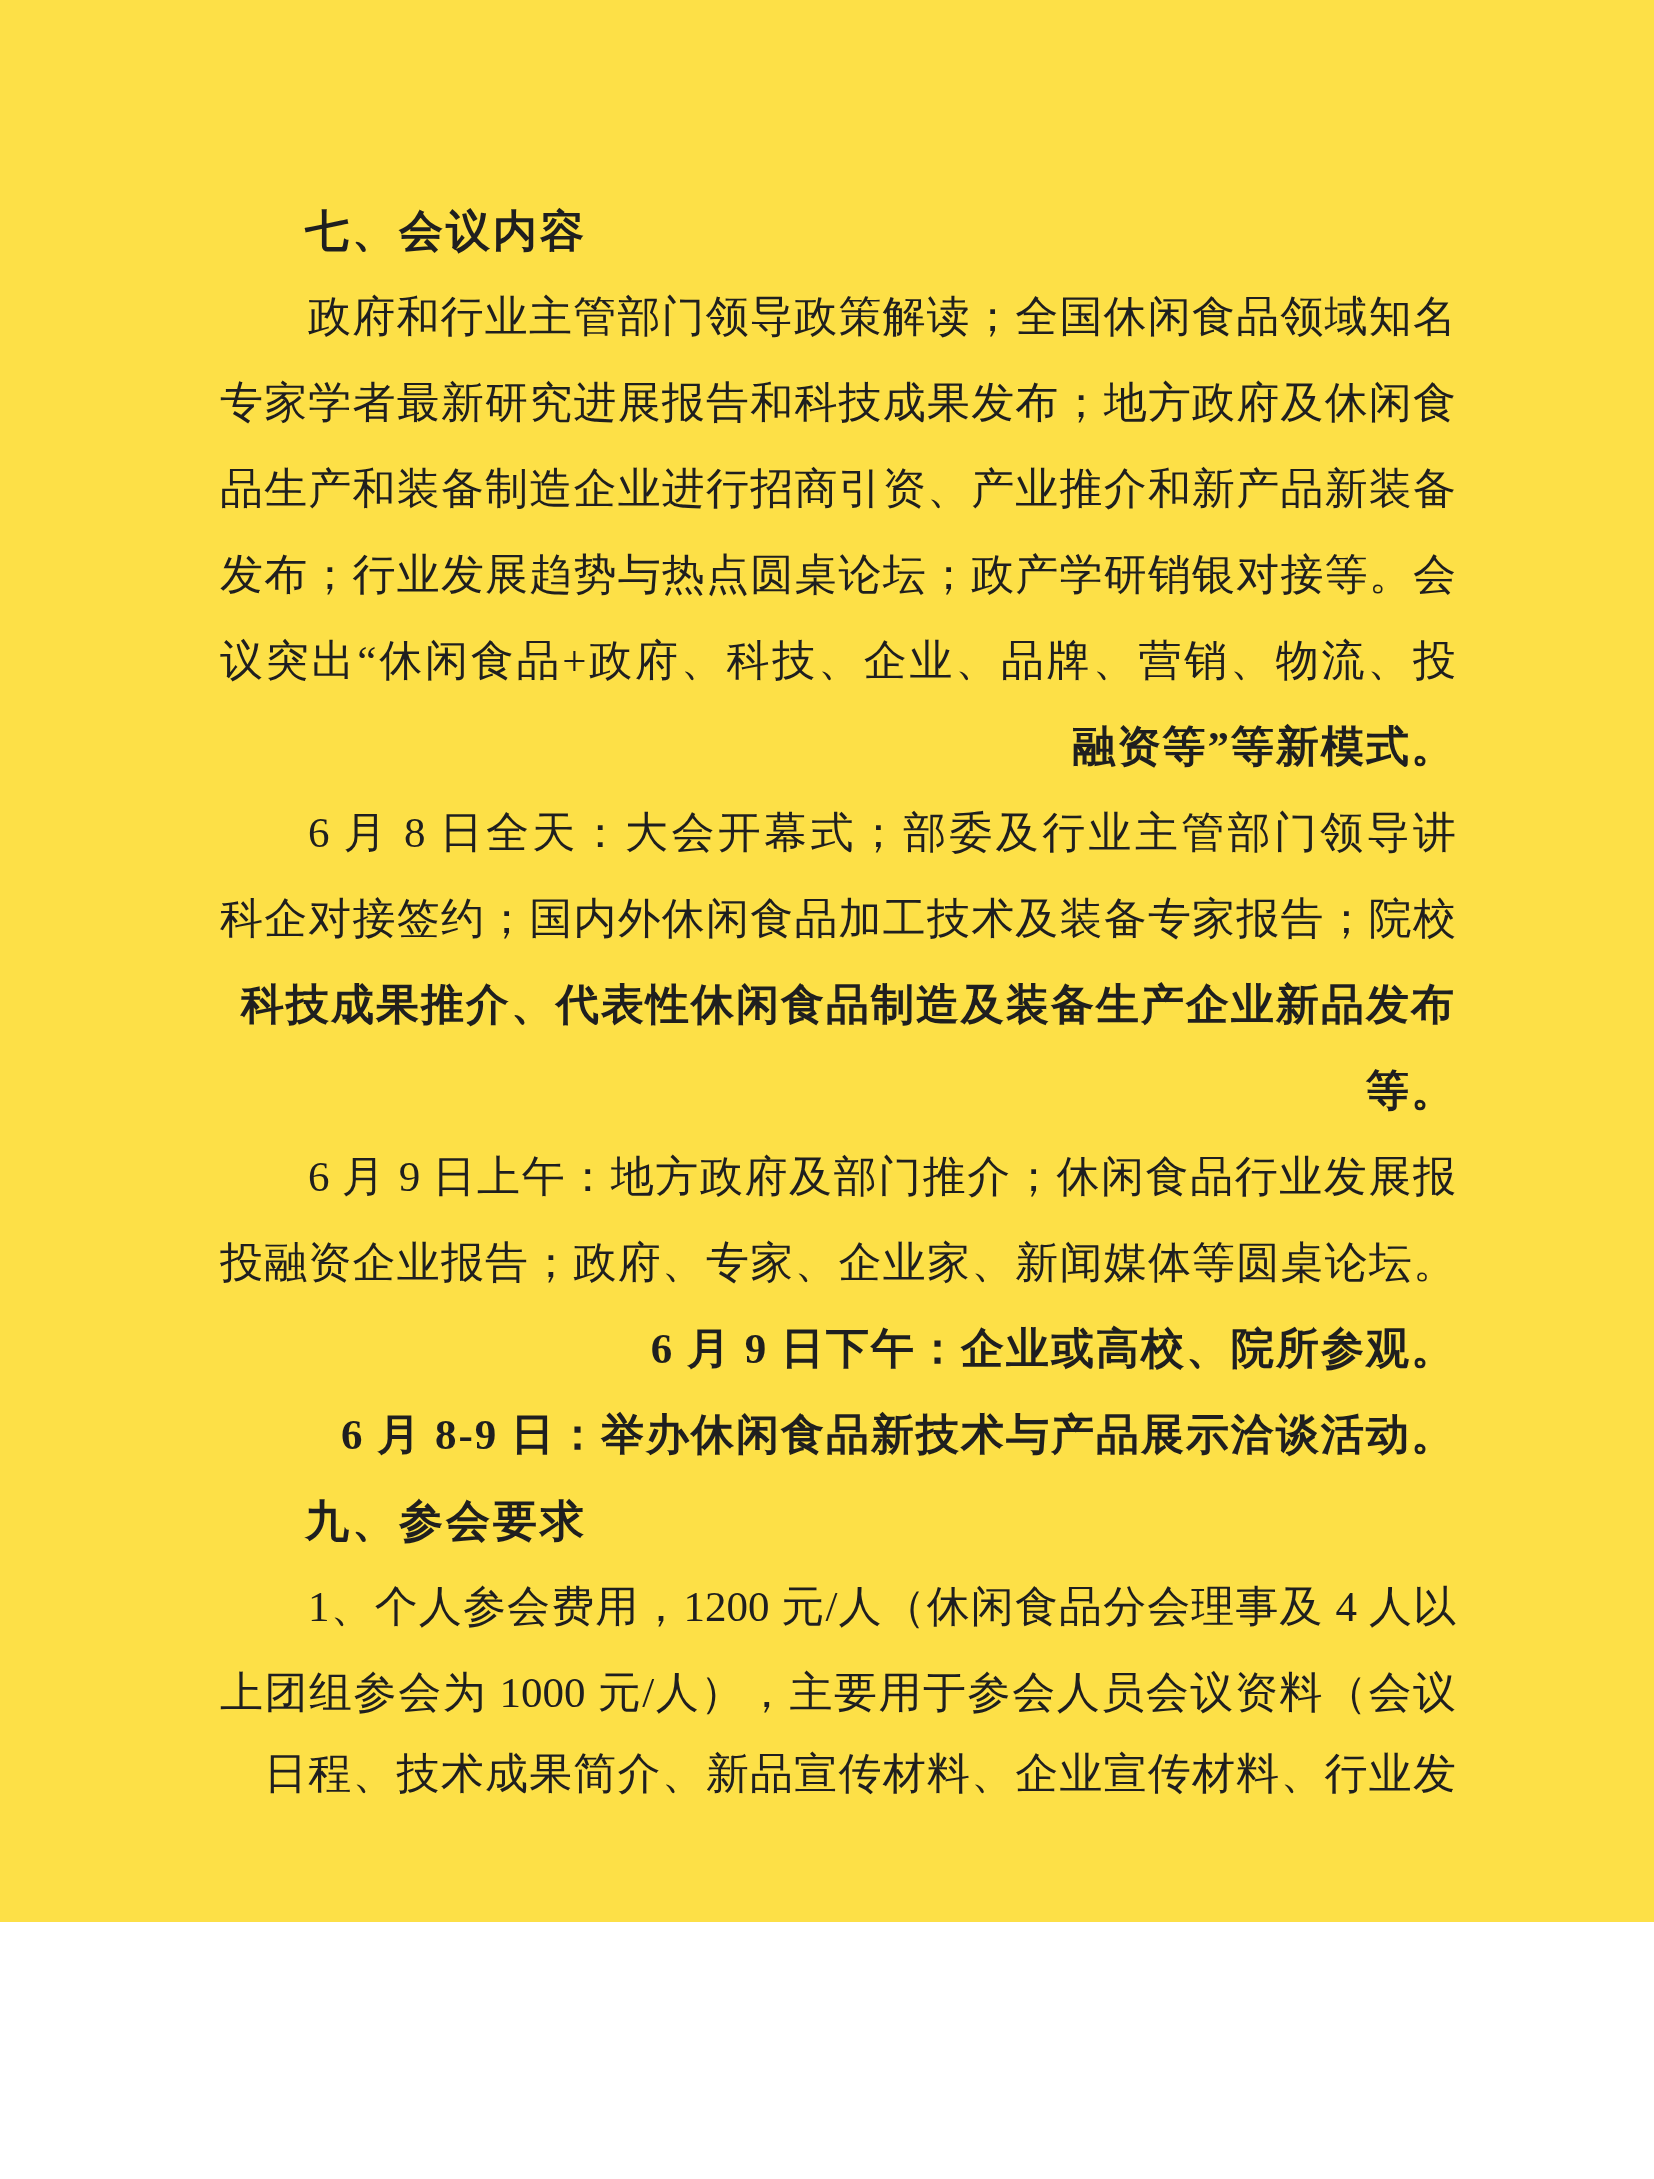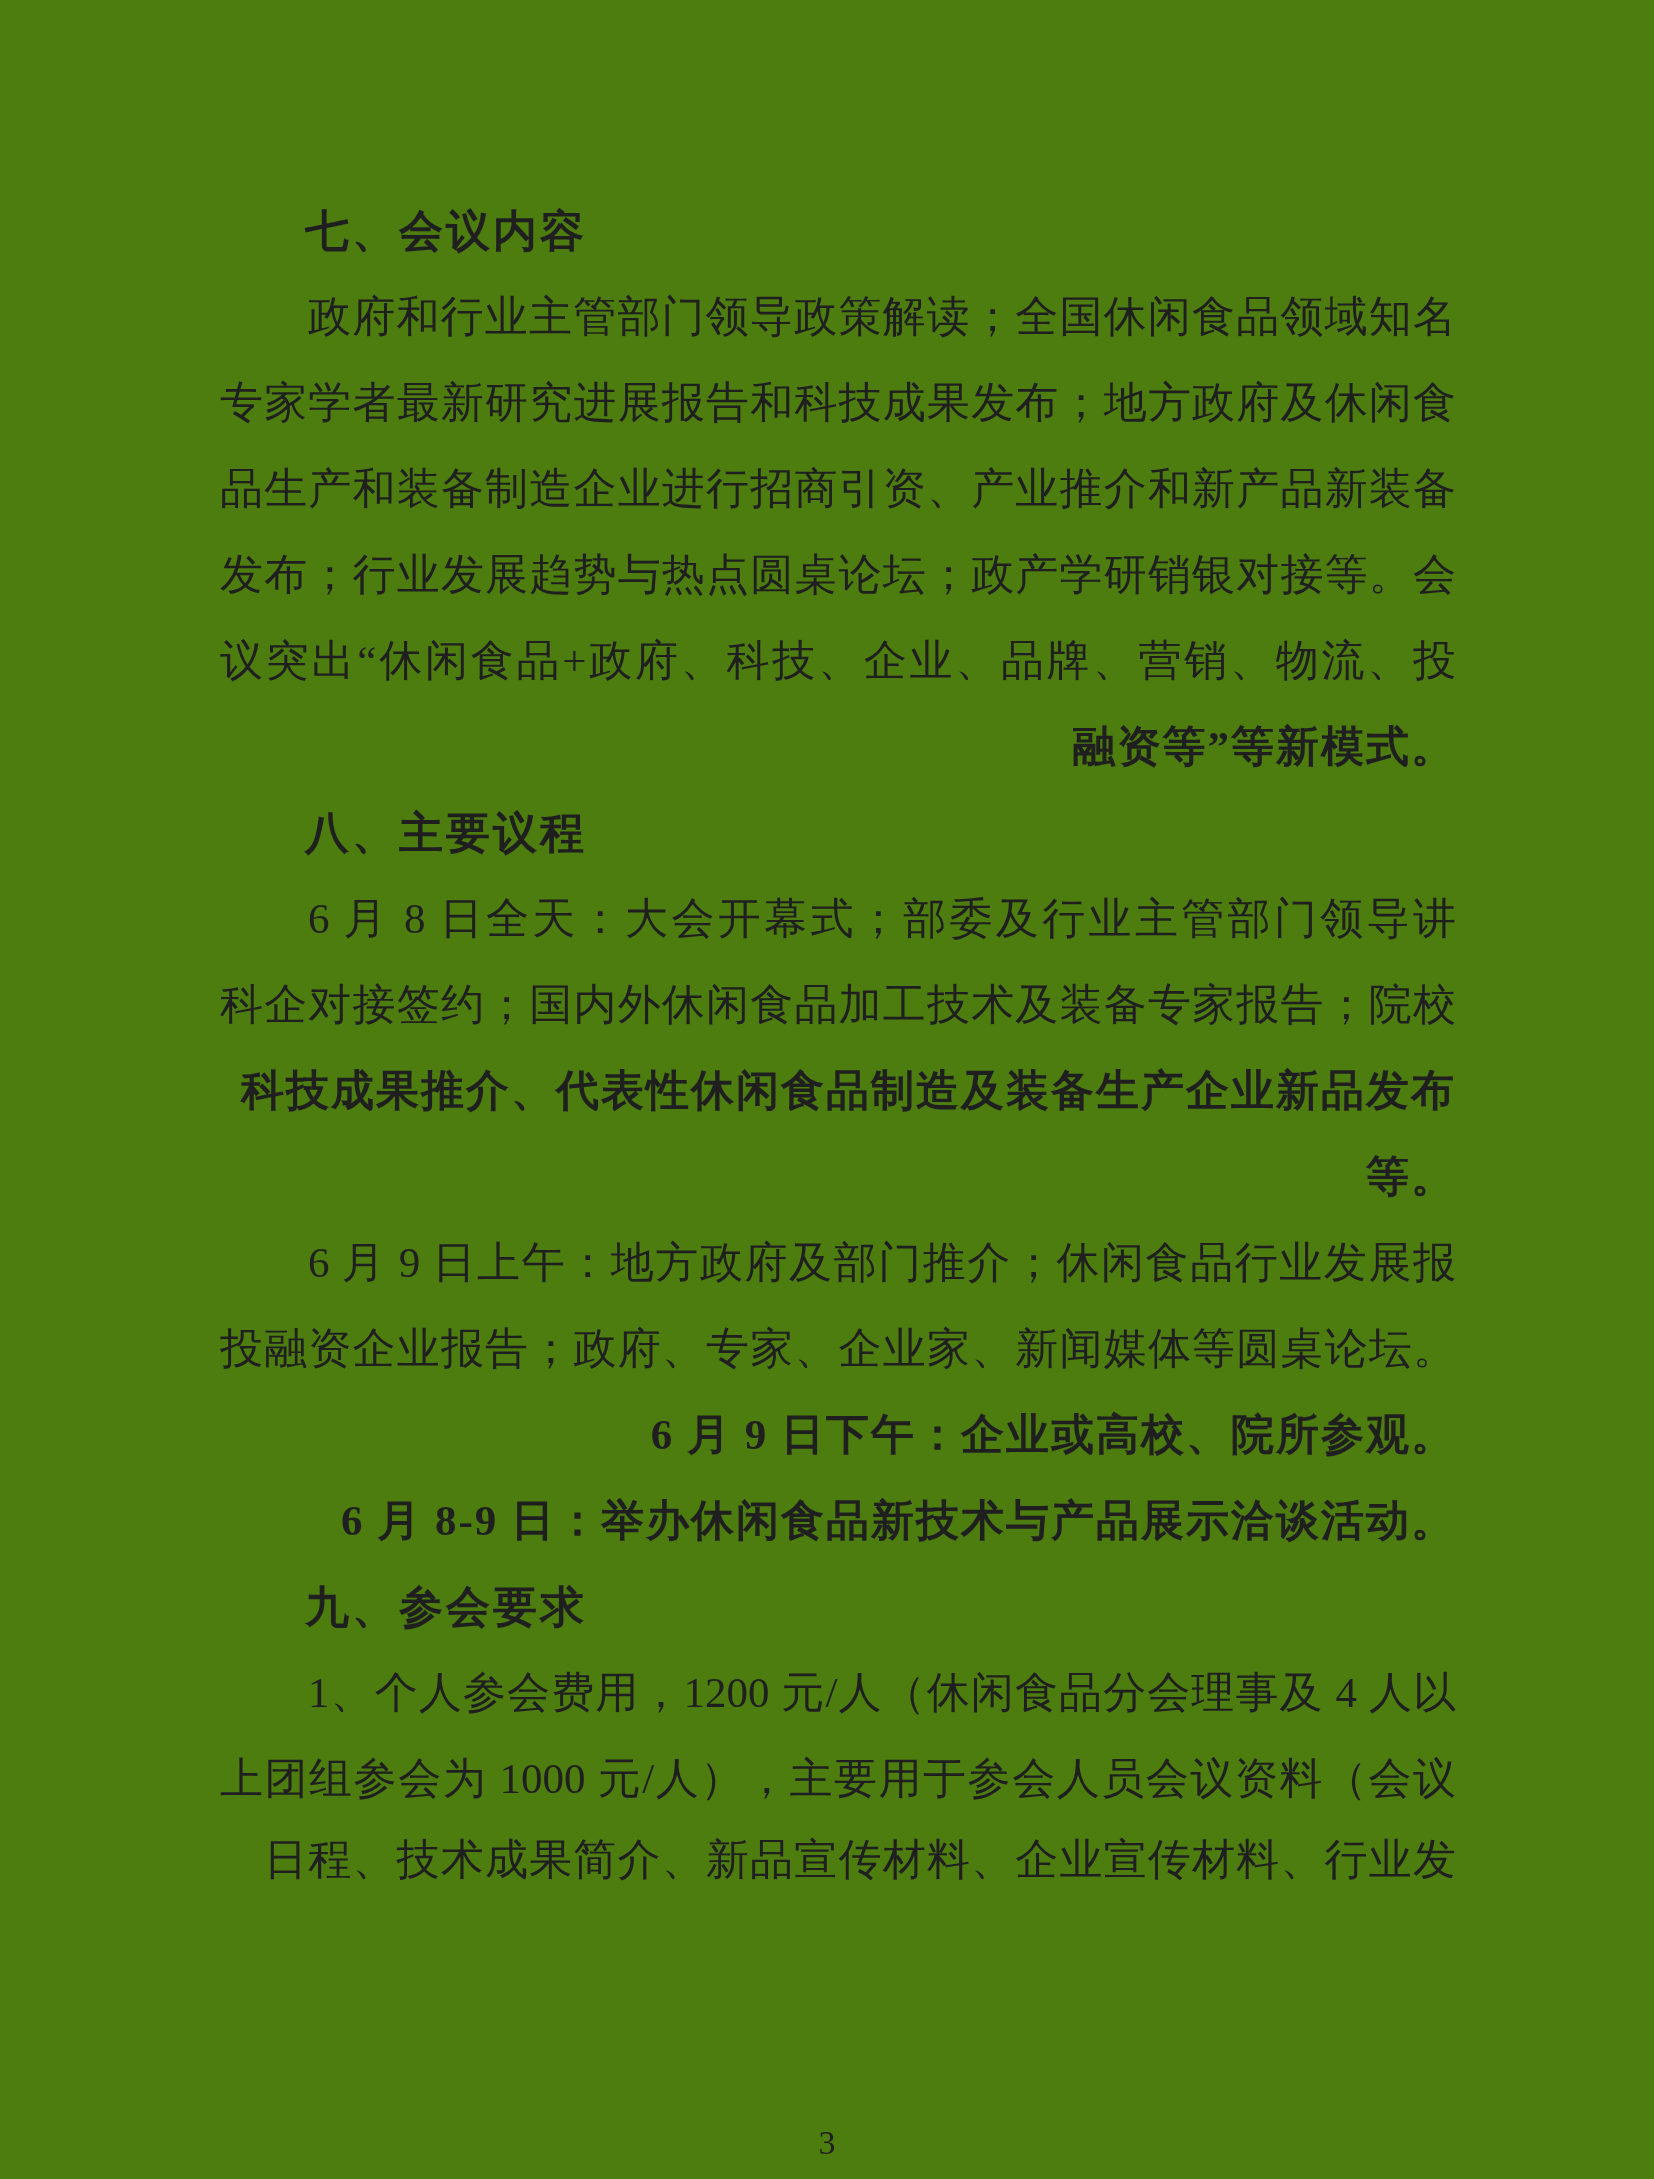--- a/index.html
+++ b/index.html
@@ -3,22 +3,22 @@
 <meta charset="utf-8">
 <style>
   html, body {
     margin: 0;
     padding: 0;
     background: #ffffff;
   }
   .page {
     position: relative;
     width: 1654px;
-    height: 2179px;
-    background: #4d7c0f;
+    height: 1922px;
+    background: #fde047;
     overflow: hidden;
   }
   .text-block {
     position: absolute;
     left: 220px;
     top: 188px;
     width: 1236px;
   }
   .ln {
     font-family: "Liberation Serif", "DejaVu Serif", serif;
@@ -70,21 +70,20 @@
 
 <div class="page">
   <div class="text-block">
     <div class="ln heading">七、会议内容</div>
     <div class="ln indent justify">政府和行业主管部门领导政策解读；全国休闲食品领域知名</div>
     <div class="ln justify">专家学者最新研究进展报告和科技成果发布；地方政府及休闲食</div>
     <div class="ln justify">品生产和装备制造企业进行招商引资、产业推介和新产品新装备</div>
     <div class="ln justify">发布；行业发展趋势与热点圆桌论坛；政产学研销银对接等。会</div>
     <div class="ln justify">议突出“休闲食品+政府、科技、企业、品牌、营销、物流、投</div>
     <div class="ln left">融资等”等新模式。</div>
-    <div class="ln heading">八、主要议程</div>
     <div class="ln indent justify">6 月 8 日全天：大会开幕式；部委及行业主管部门领导讲话；</div>
     <div class="ln justify">科企对接签约；国内外休闲食品加工技术及装备专家报告；院校</div>
     <div class="ln left">科技成果推介、代表性休闲食品制造及装备生产企业新品发布</div>
     <div class="ln left">等。</div>
     <div class="ln indent justify">6 月 9 日上午：地方政府及部门推介；休闲食品行业发展报</div>
     <div class="ln justify">投融资企业报告；政府、专家、企业家、新闻媒体等圆桌论坛。</div>
     <div class="ln indent left">6 月 9 日下午：企业或高校、院所参观。</div>
     <div class="ln indent left">6 月 8-9 日：举办休闲食品新技术与产品展示洽谈活动。</div>
     <div class="ln heading">九、参会要求</div>
     <div class="ln indent justify">1、个人参会费用，1200 元/人（休闲食品分会理事及 4 人以</div>

